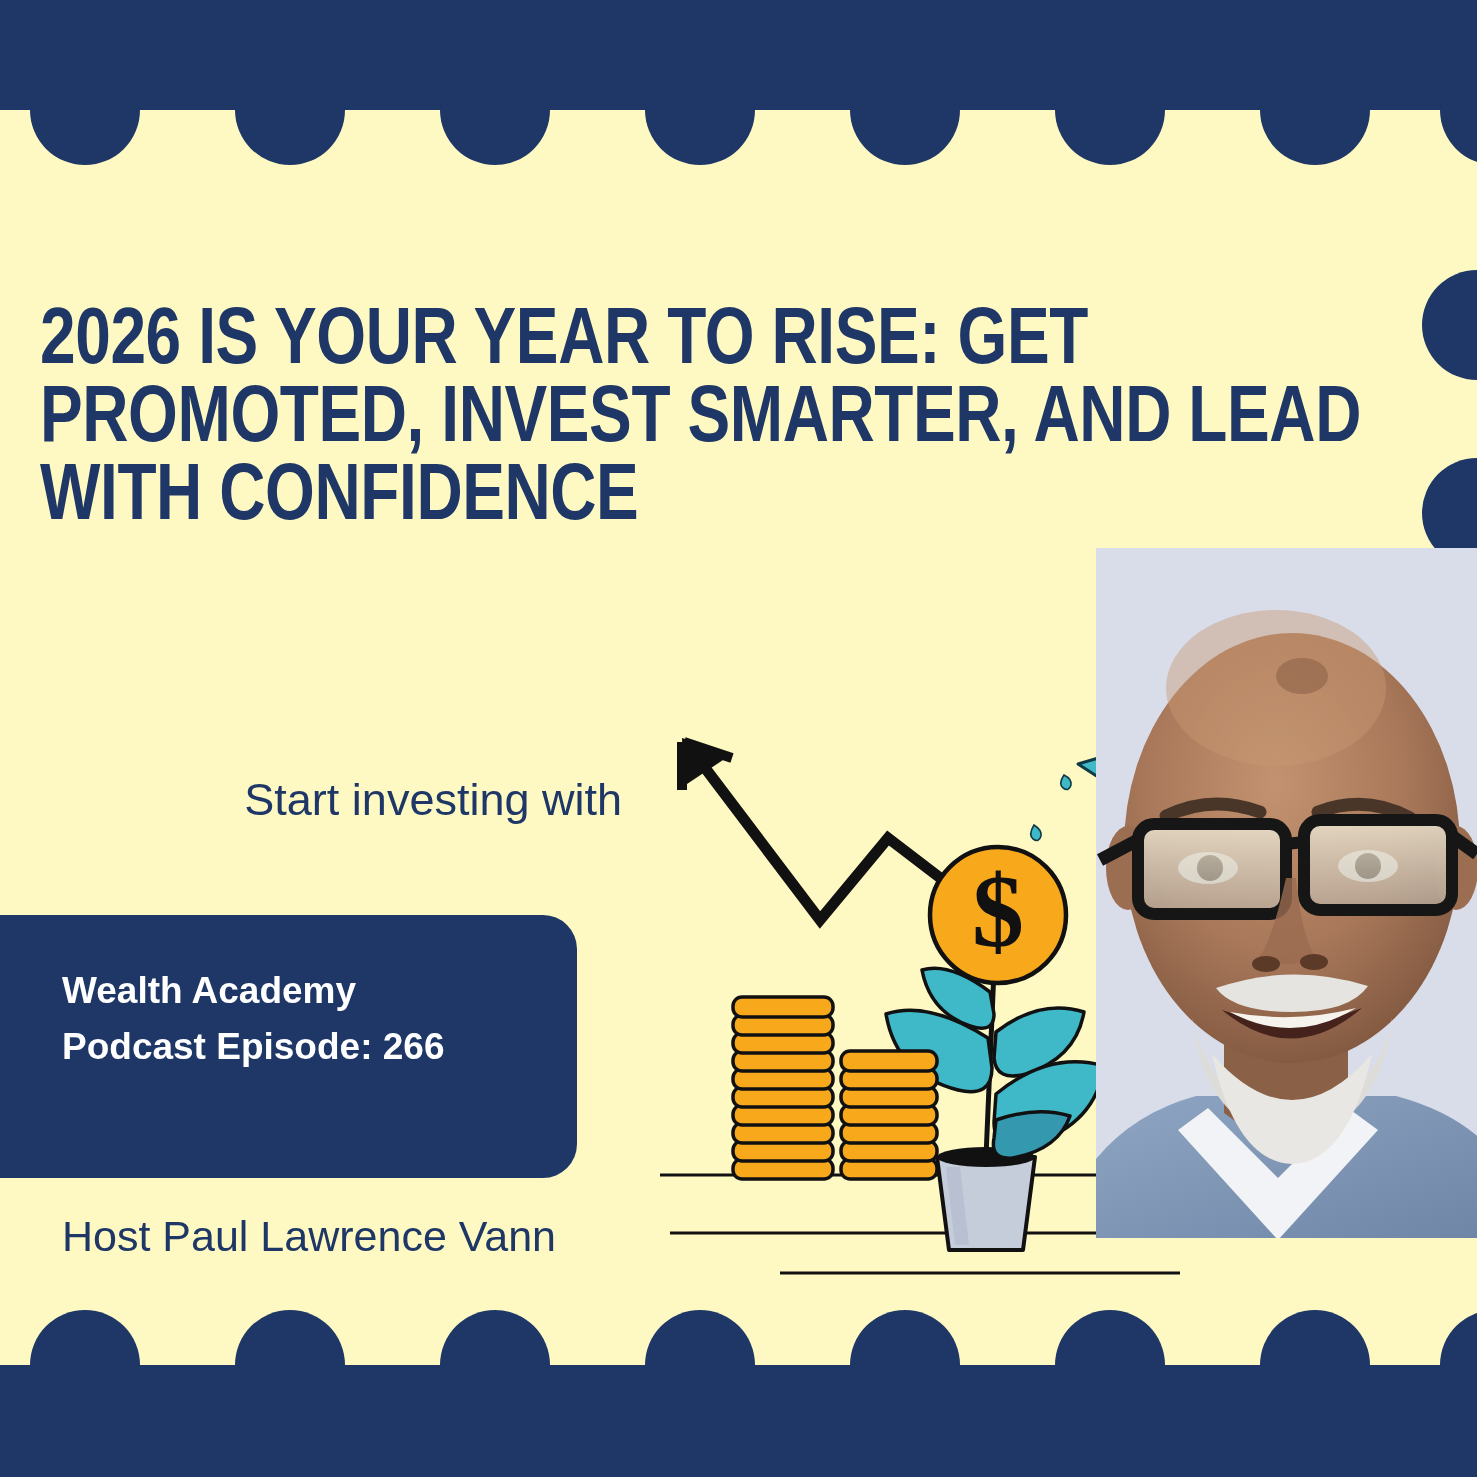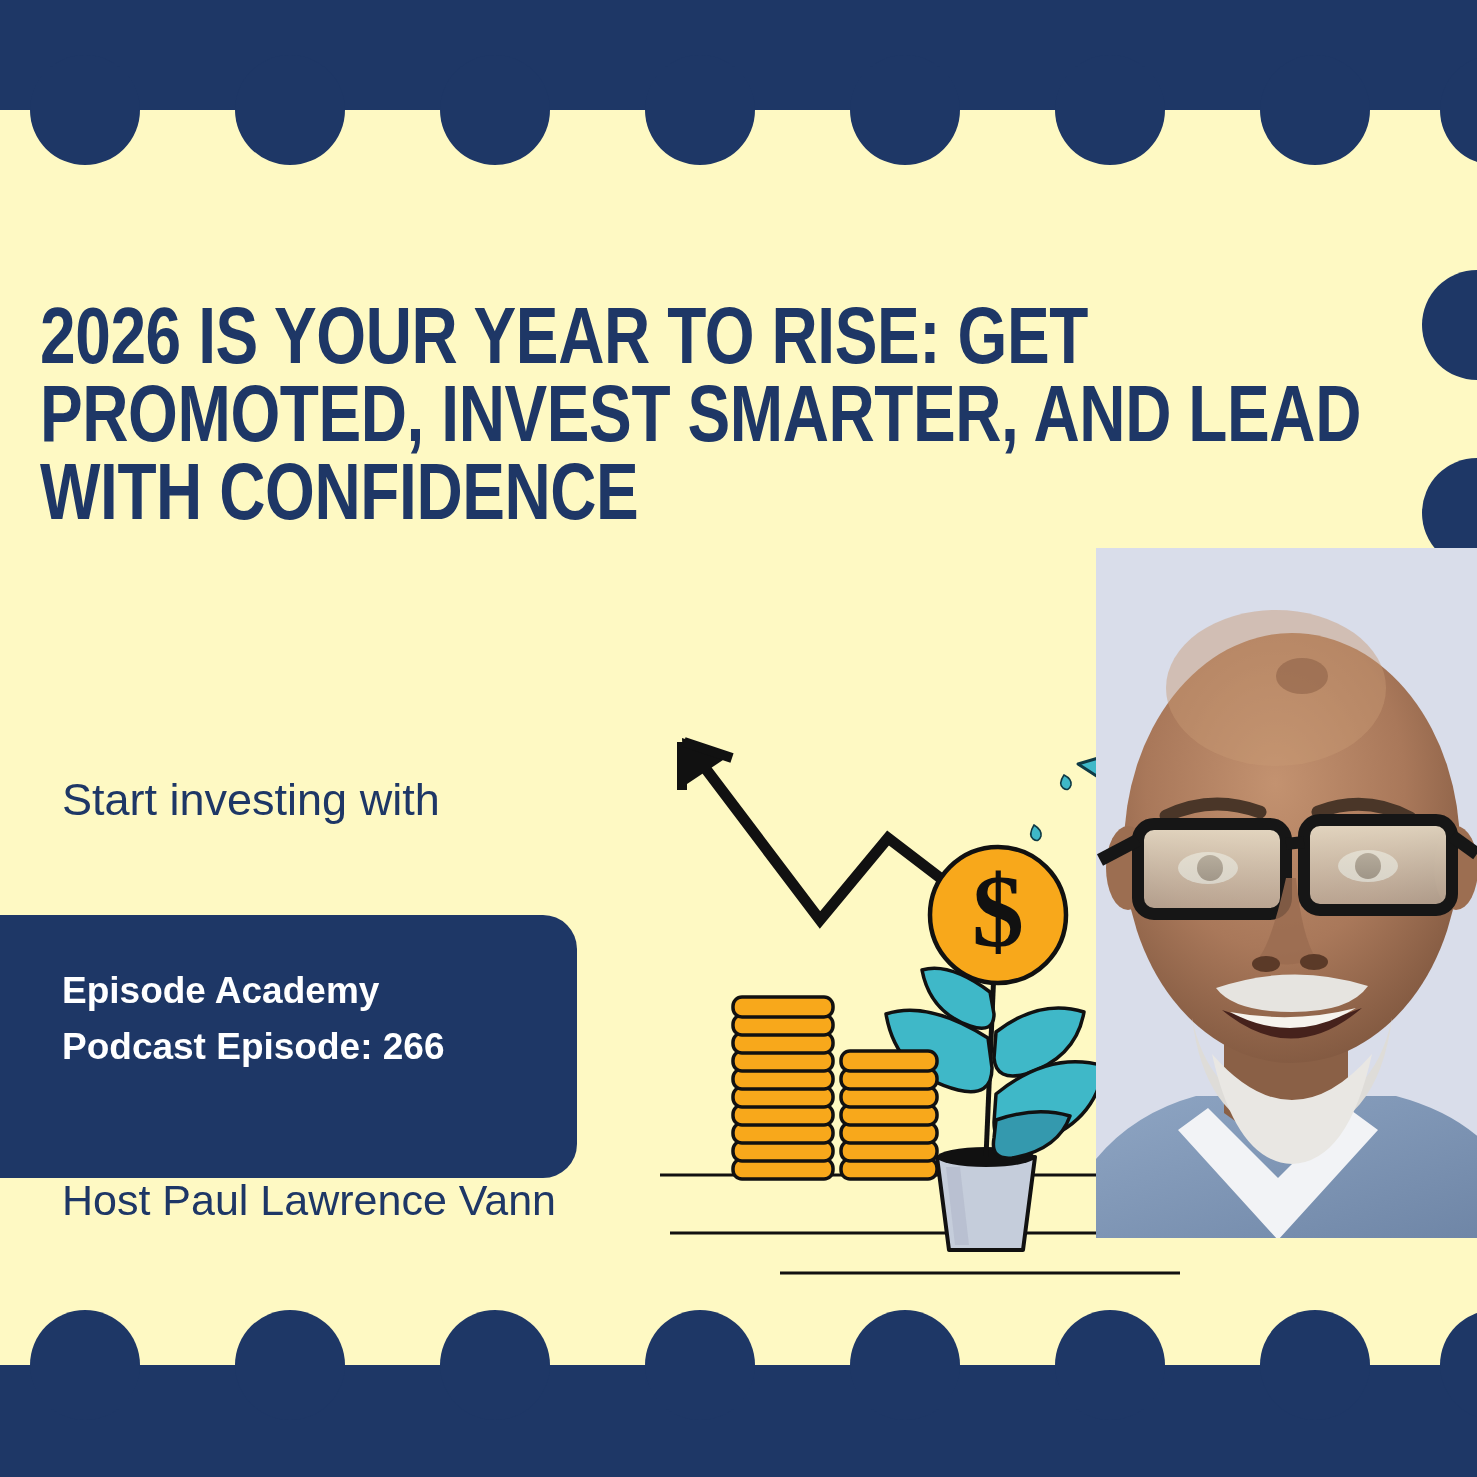--- a/index.html
+++ b/index.html
@@ -28,38 +28,38 @@
     letter-spacing:-0.5px;
     text-transform:uppercase;
     transform:scaleX(0.80);
     transform-origin:left top;
   }
   #title .ln{display:block;white-space:nowrap;}
 
   
   #subtitle{
     position:absolute;left:62px;top:728px;width:560px;
-    color:#1E3766;font-size:45px;line-height:1.22;font-weight:400;
+    color:#1E3766;font-size:45px;line-height:1.22;font-weight:400;text-align:right;
   }
 
   
   #badge{
     position:absolute;left:-40px;top:915px;width:617px;height:263px;
     background:#1E3766;
     border-radius:0 34px 34px 0;
   }
   #badge-text{
     position:absolute;left:102px;top:48px;width:500px;
     color:#ffffff;font-size:37px;font-weight:700;line-height:1.52;
   }
   #badge-text span{display:block;white-space:nowrap;}
 
   
   #host{
-    position:absolute;left:62px;top:1176px;
+    position:absolute;left:62px;top:1212px;
     color:#1E3766;font-size:43px;font-weight:400;white-space:nowrap;
   }
 
   
   #illus{position:absolute;left:660px;top:720px;width:640px;height:570px;}
   #illus svg{display:block;}
 
   
   #photo{
     position:absolute;left:1096px;top:548px;width:381px;height:690px;
@@ -100,21 +100,21 @@
     <span class="ln">PROMOTED, INVEST SMARTER, AND LEAD</span>
     <span class="ln">WITH CONFIDENCE</span>
   </h1>
 
   <p id="subtitle">
     <span>Start investing with</span><br>
   </p>
 
   <div id="badge">
     <div id="badge-text">
-      <span>Episode Academy</span>
+      <span>Wealth Academy</span>
       <span>Podcast Episode: 266</span>
     </div>
   </div>
 
   <div id="host">Host Paul Lawrence Vann</div>
 
   <div id="illus">
     <svg width="640" height="570" viewBox="0 0 640 570" xmlns="http://www.w3.org/2000/svg">
 
       <line x1="0" y1="455" x2="640" y2="455" stroke="#111" stroke-width="3"></line>

